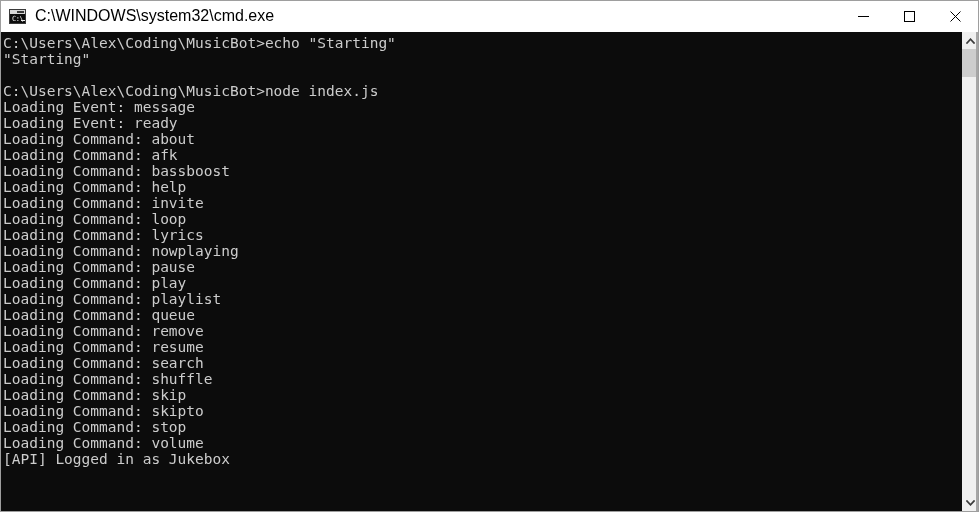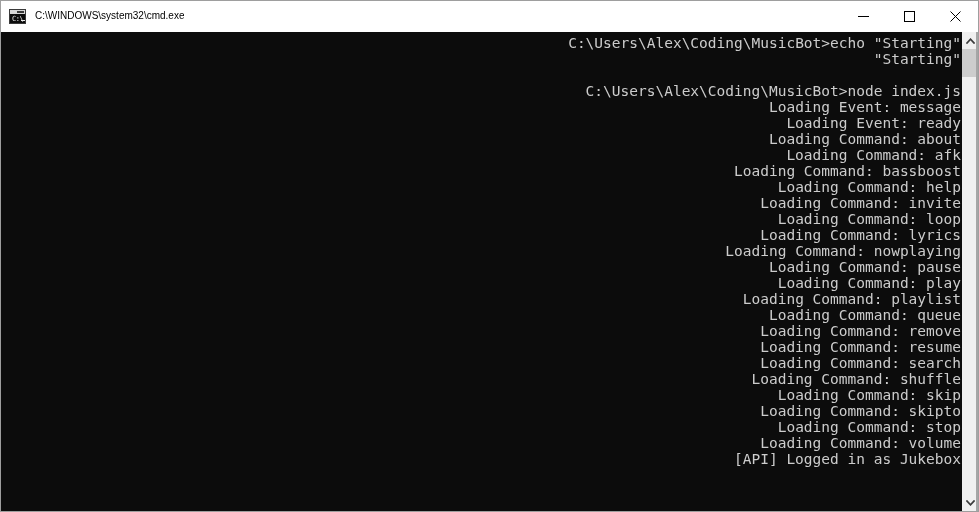--- a/index.html
+++ b/index.html
@@ -83,21 +83,21 @@
   }
   .cmd-icon .cursor {
     position: absolute;
     left: 11px;
     top: 10px;
     width: 4px;
     height: 1px;
     background: #e8e8e8;
   }
   #title-text {
-    font-size: 10px;
+    font-size: 16px;
     color: #000000;
     white-space: nowrap;
     overflow: hidden;
     text-overflow: ellipsis;
     line-height: 30px;
   }
 
   #window-controls {
     display: flex;
     flex: 0 0 auto;
@@ -116,21 +116,20 @@
   }
   .wc-btn svg { display: block; }
 
   
   #console-area {
     flex: 1 1 auto;
     position: relative;
     display: flex;
     background: #f97316;
     min-height: 0;
-    text-align: right;
   }
   #console-text {
     flex: 1 1 auto;
     background: #0c0c0c;
     color: #cccccc;
     font-family: "DejaVu Sans Mono", "Liberation Mono", monospace;
     font-size: 14.5px;
     line-height: 16px;
     padding: 3px 0 0 2px;
     margin: 0;

